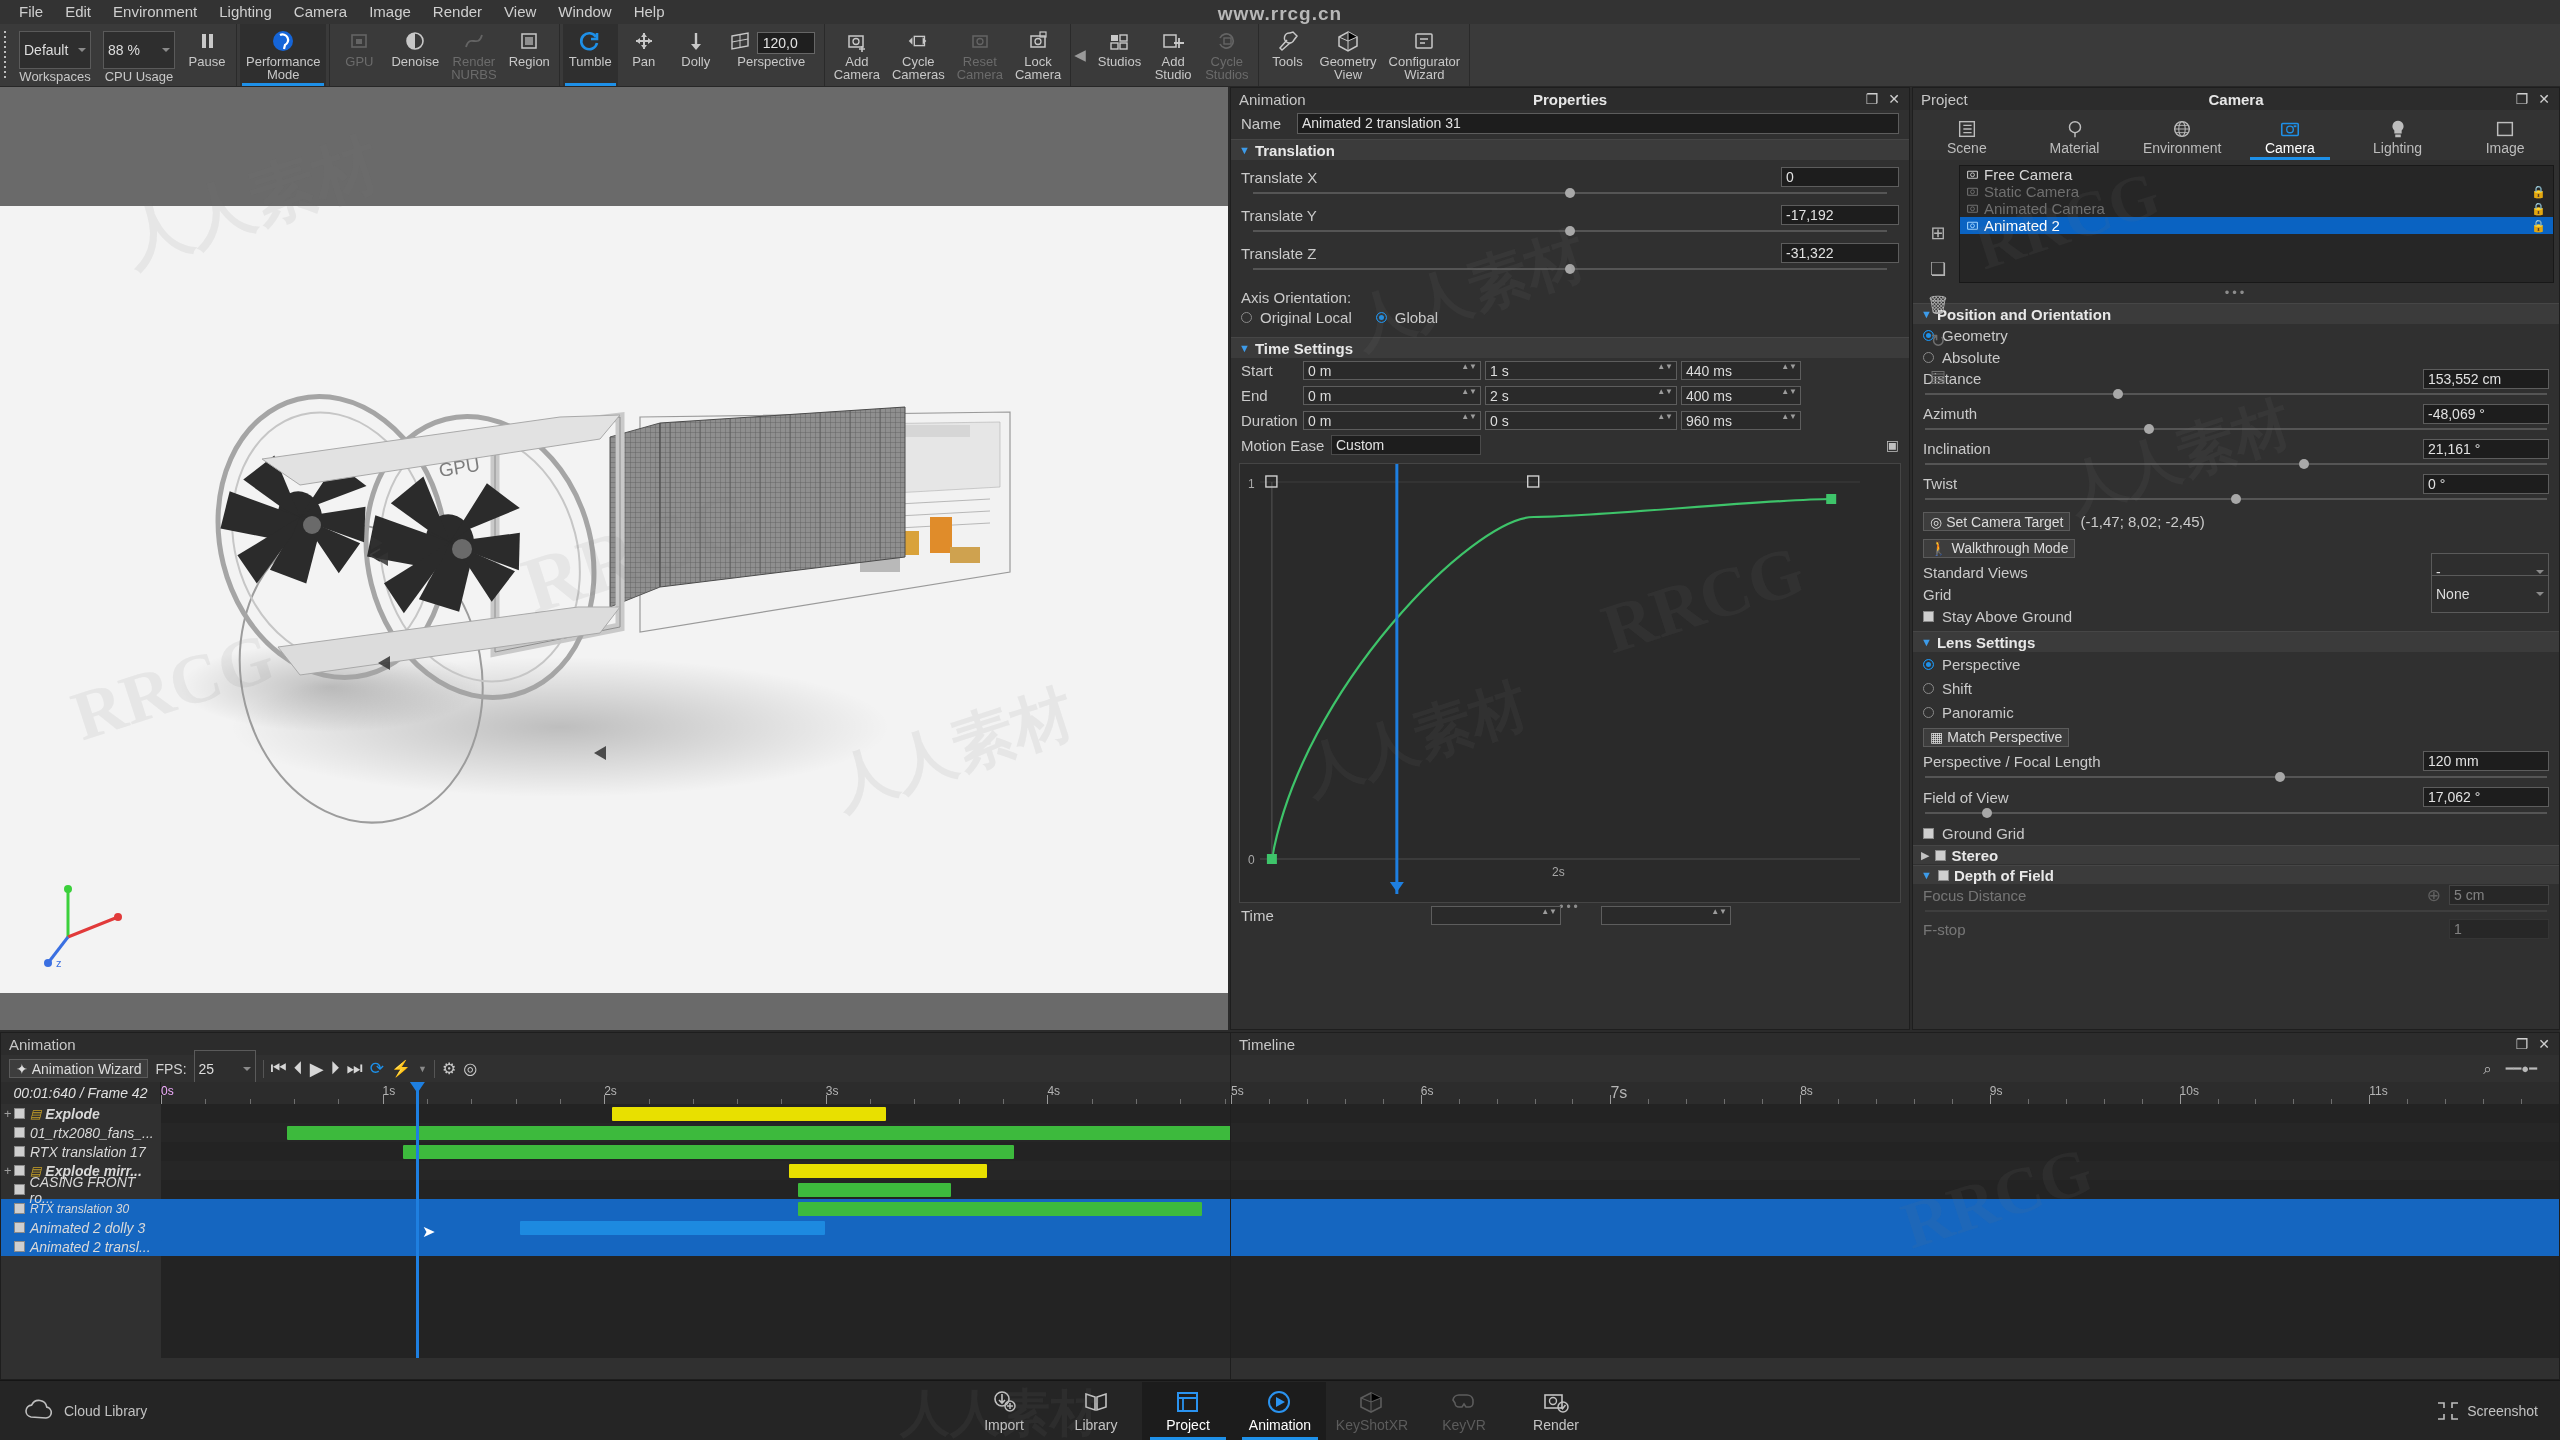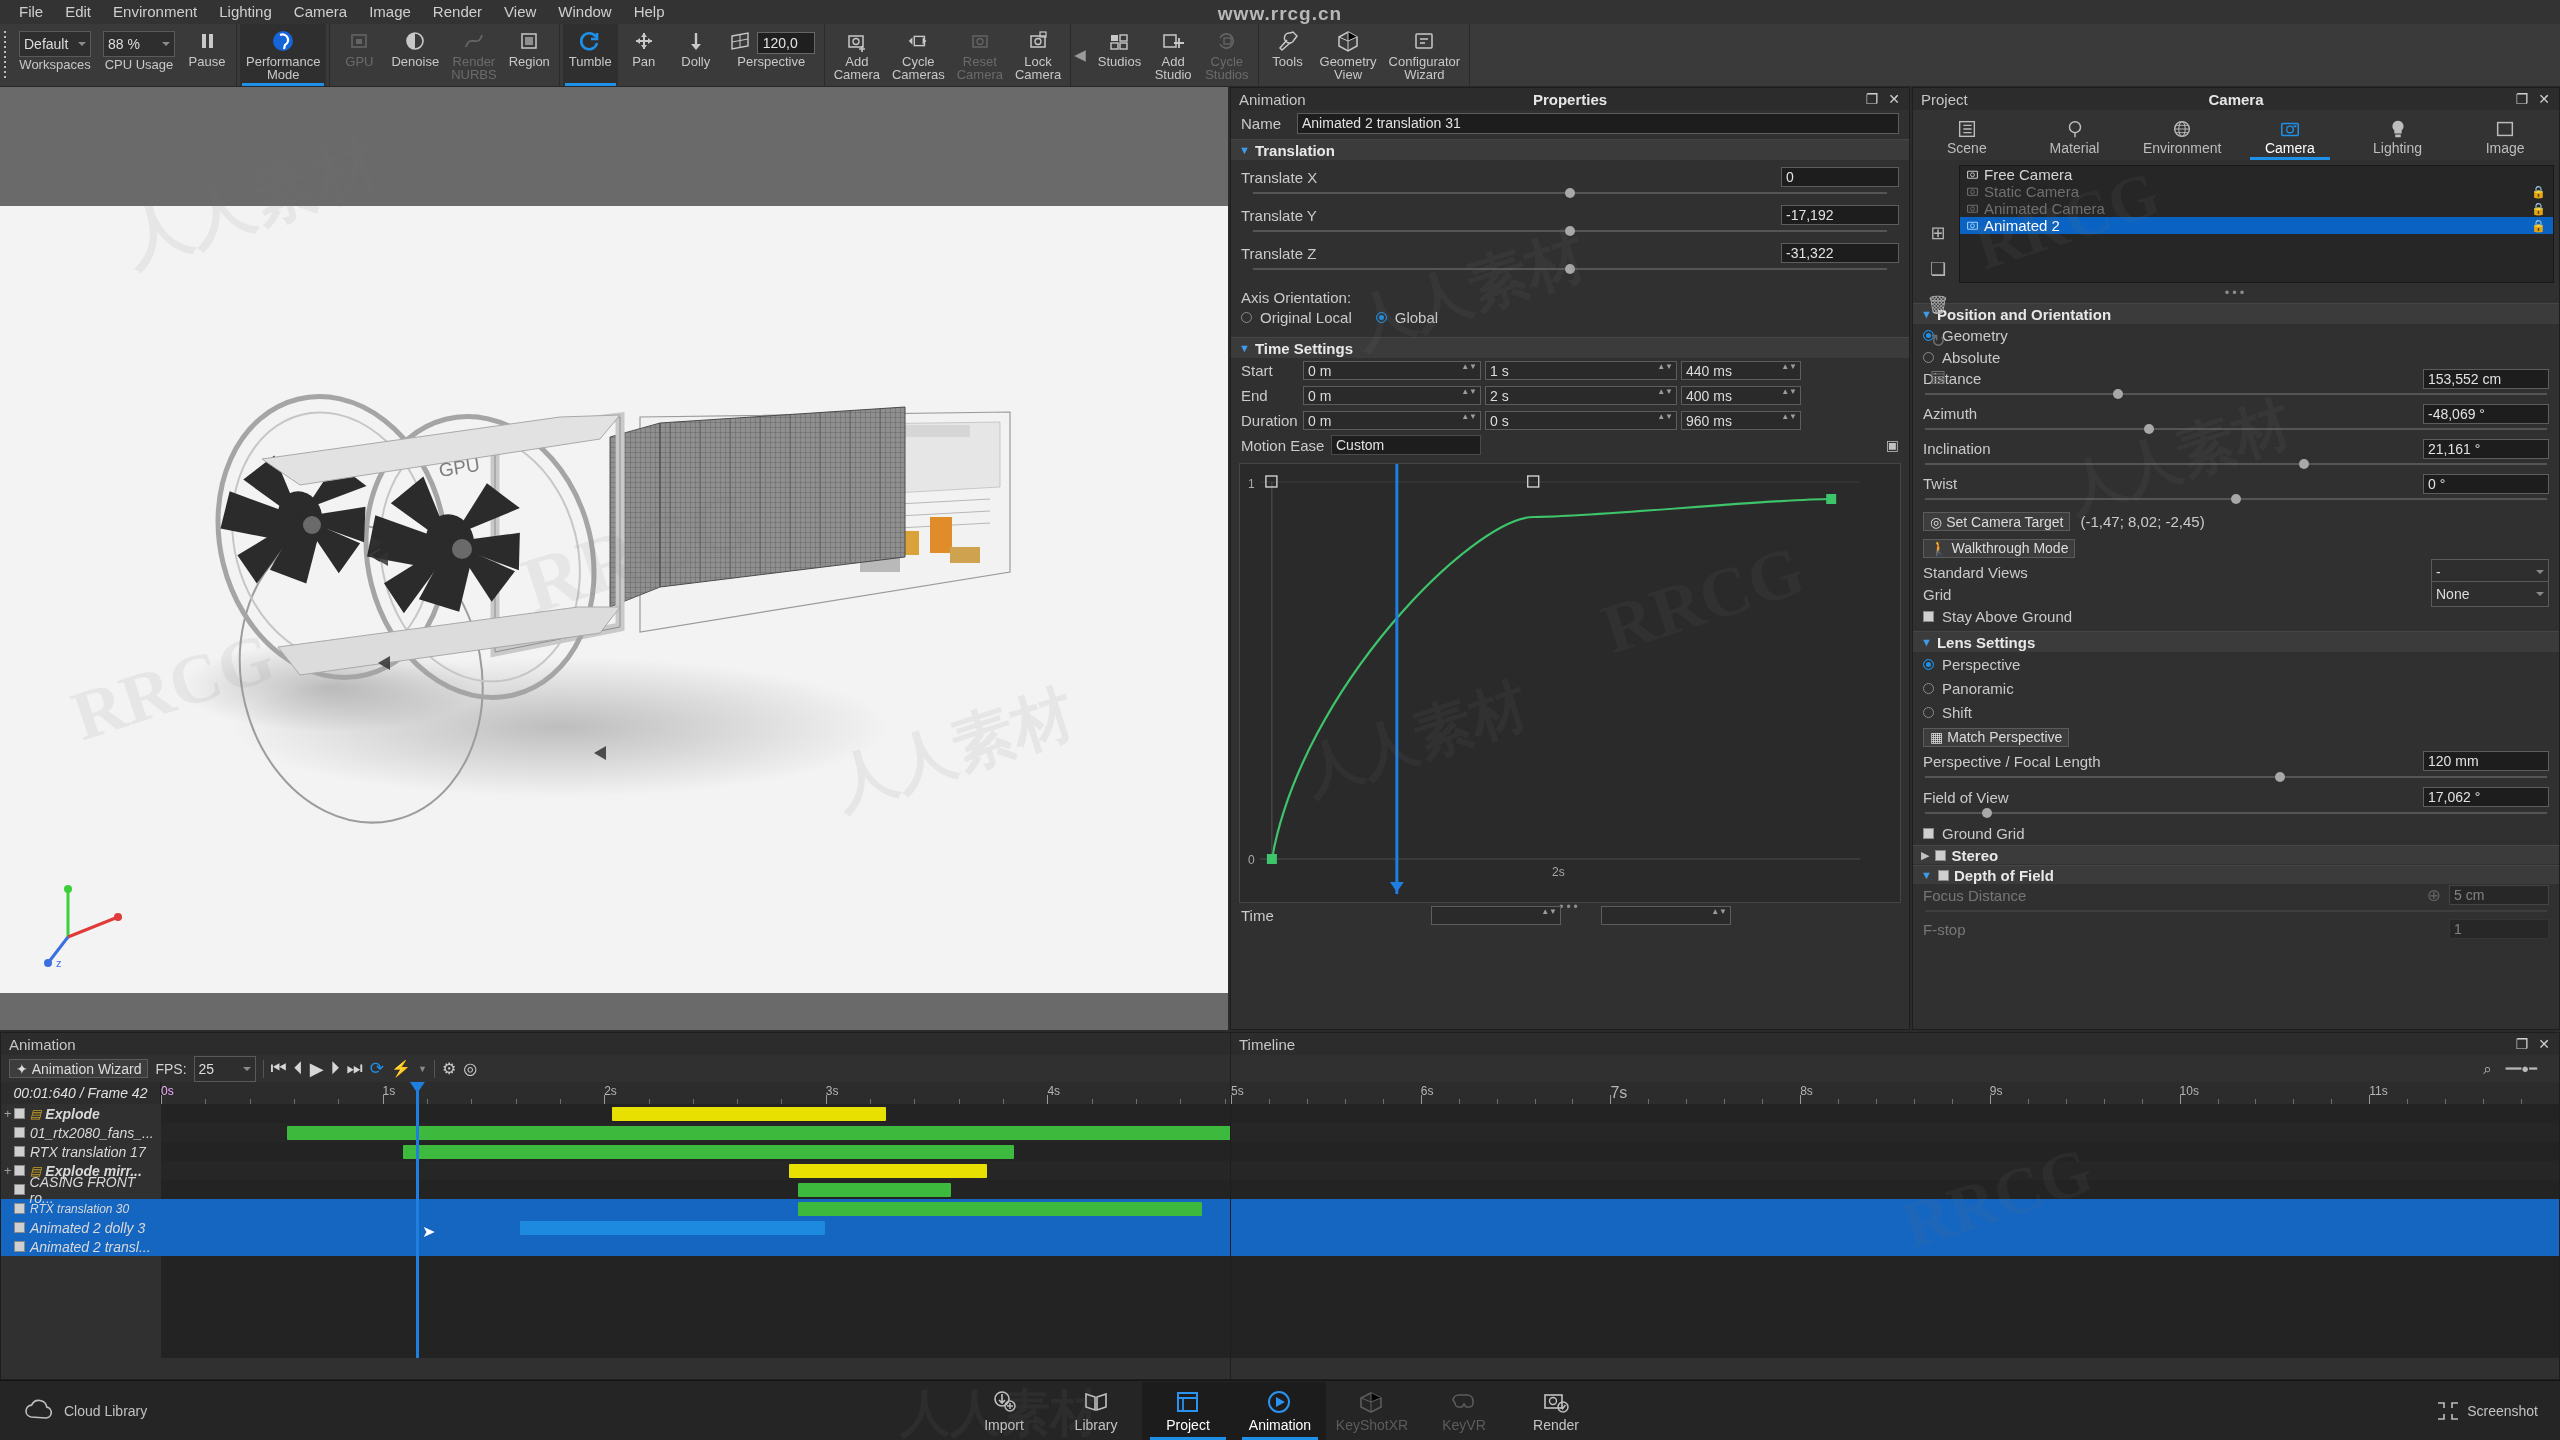--- a/index.html
+++ b/index.html
@@ -34,21 +34,21 @@
     min-width:52px; display:flex; flex-direction:column; align-items:center;
     justify-content:flex-start; padding:4px 6px 0 6px; position:relative; cursor:default;
   }
   .tb-item.sel { background:#2f2f2f; }
   .tb-item.sel::after { content:""; position:absolute; left:2px; right:2px; bottom:0; height:3px; background:#1e90e8; }
   .tb-lbl { font-size:13px; color:#c8c8c8; text-align:center; line-height:12.5px; margin-top:2px; white-space:pre-line; }
   .tb-item.dis .tb-lbl { color:#6b6b6b; }
   .tb-ico { height:26px; display:flex; align-items:center; justify-content:center; }
   .combo {
     height:22px; min-width:72px; background:#2e2e2e; border:1px solid #5a5a5a; color:#ddd;
-    font-size:14px; display:flex; align-items:center; padding:12px 4px; margin-top:3px; position:relative;
+    font-size:14px; display:flex; align-items:center; padding:18px 4px; margin-top:3px; position:relative;
   }
   .combo .car { position:absolute; right:4px; border-left:4px solid transparent;border-right:4px solid transparent;border-top:4px solid #8a8a8a;}
   .numbox { height:22px; min-width:58px; background:#1f1f1f; border:1px solid #666; color:#e4e4e4;
     font-size:14px; display:flex; align-items:center; padding:0 5px; margin-top:3px; }
   .arrowbtn { display:flex; align-items:center; color:#9a9a9a; font-size:15px; padding:0 3px;}
 
   
   .viewport { position:absolute; left:0; top:87px; width:1228px; height:943px; background:#6a6a6a; overflow:hidden;}
   .vp-white { position:absolute; left:0; top:119px; width:1228px; height:787px; background:#f3f3f3; }
   .vp-floor { position:absolute; left:0; top:906px; width:1228px; height:37px; background:#6a6a6a; }
@@ -847,25 +847,25 @@
         <div class="section" style="margin-top:4px">
       <span class="chev">▼</span>
       <span class="ttl">Lens Settings</span>
         </div>
         <div class="row" style="height:24px;gap:8px">
         <span class="radio on"></span>
         <span class="lab">Perspective</span>
         </div>
         <div class="row" style="height:24px;gap:8px">
         <span class="radio"></span>
-        <span class="lab">Panoramic</span>
+        <span class="lab">Shift</span>
         </div>
         <div class="row" style="height:24px;gap:8px">
         <span class="radio"></span>
-        <span class="lab">Shift</span>
+        <span class="lab">Panoramic</span>
         </div>
         <div class="row" style="height:26px">
       <div class="btn">
         <span>▦</span>
         <span>Match Perspective</span>
           </div>
         </div>
         <div class="row" style="height:22px">
       <span class="lab" style="flex:1">Perspective / Focal Length</span>
       <div class="fld" style="width:126px">

